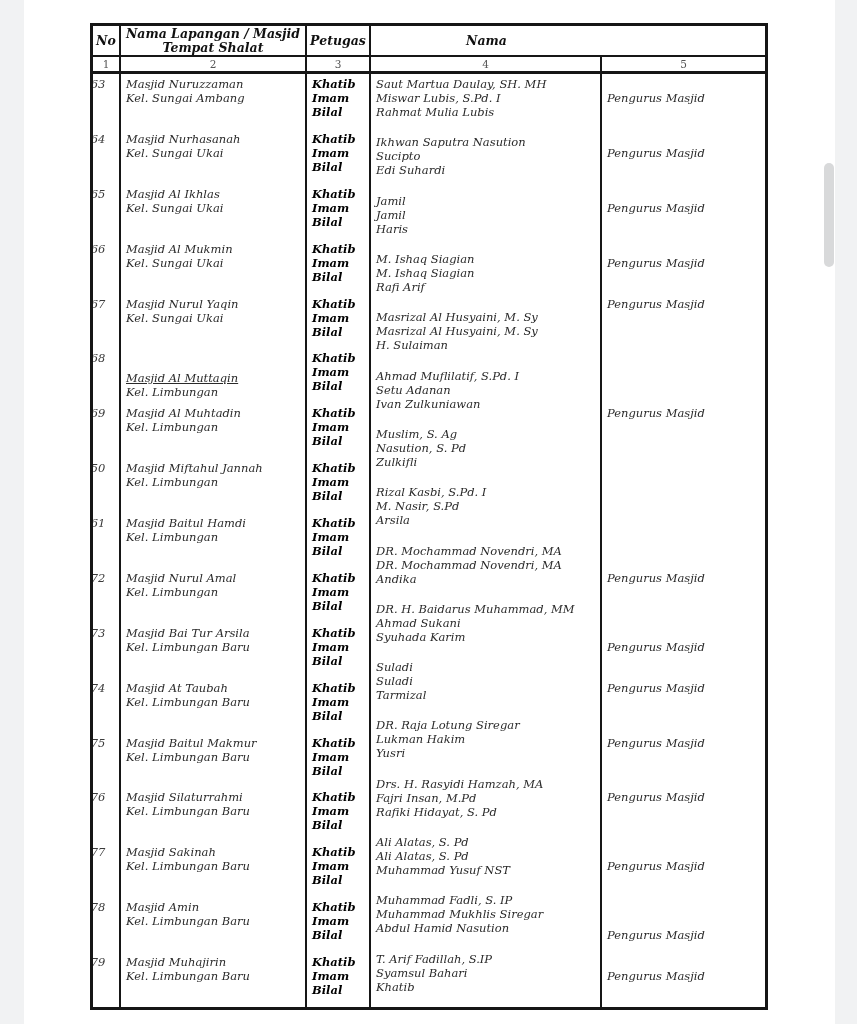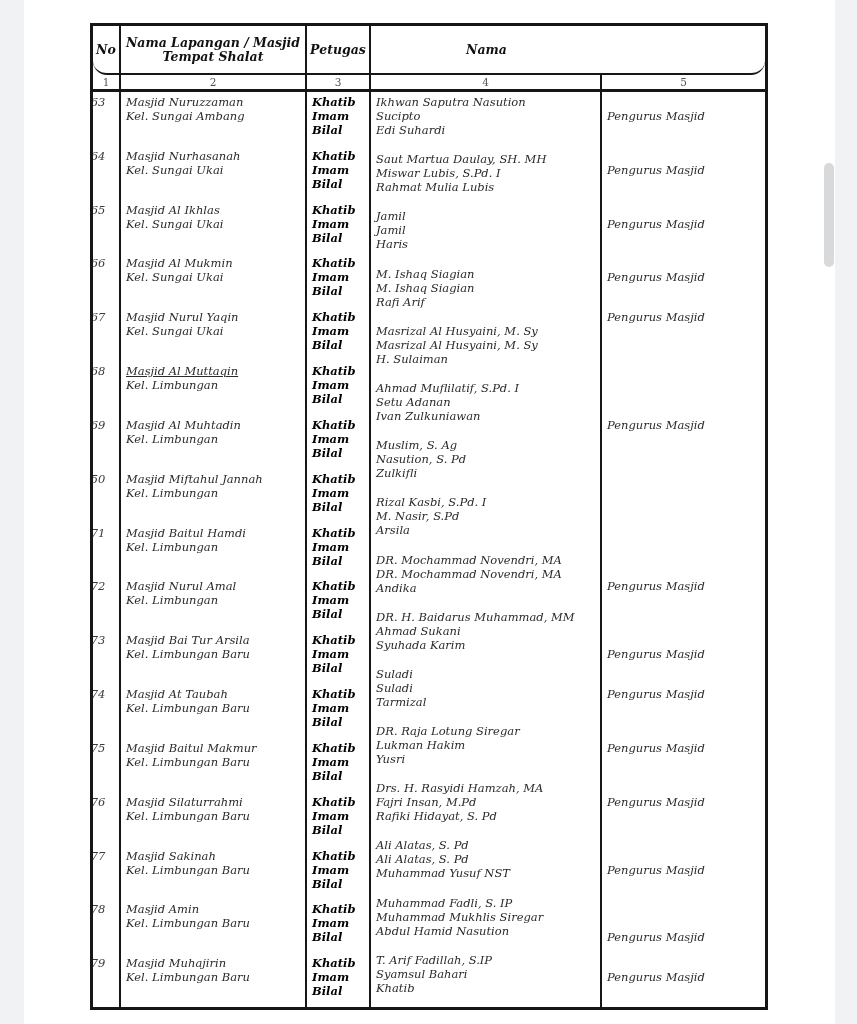--- a/index.html
+++ b/index.html
@@ -22,21 +22,21 @@
     position: absolute; left: 90px; top: 23px;
     width: 678px; height: 987px;
     border: 3px solid #161616;
     background: #fff;
     display: flex; flex-direction: column;
   }
   .grid-row {
     display: grid;
     grid-template-columns: 28px 186px 64px 231px 1fr;
   }
-  #header-main { height: 49px; border-bottom: 2px solid #161616; border-radius: 14px; }
+  #header-main { height: 31px; border-bottom: 2px solid #161616; }
   #header-main .hdr-cell {
     border-right: 2px solid #161616;
     display: flex; align-items: center; justify-content: center;
     text-align: center;
     font-weight: bold; font-style: italic;
     font-size: 12.5px; line-height: 13.5px;
     color: #111; padding: 1px 3px;
   }
   #header-main .hdr-cell:last-child { border-right: none; }
   #header-nums { height: 17px; border-bottom: 3px solid #161616; }
@@ -54,21 +54,21 @@
   .bcol:last-child { border-right: none; }
   .grp {
     flex: 1 0 0;
     display: flex; flex-direction: column; align-items: flex-start;
     padding: 3px 3px 0 5px;
     font-style: italic; font-size: 11.5px; line-height: 14px;
     color: #2a2a2a; white-space: nowrap;
   }
   .no-grp { align-items: center; padding-left: 0; padding-right: 16px; color: #3a3a3a; }
   .role-label { font-weight: bold; color: #000; }
-  .u { text-decoration: underline; }
+  .u { text-decoration: underline; margin-top: 20px; }
   .pj-label { display: block; }
 </style>
 </head>
 <body>
 
 <div class="margin-strip" id="left-strip"></div>
 <div class="margin-strip" id="right-strip"></div>
 <div id="scroll-thumb"></div>
 
 <div id="doc-table">
@@ -108,21 +108,21 @@
         <div class="grp no-grp">
           <span>68</span>
         </div>
         <div class="grp no-grp">
           <span>69</span>
         </div>
         <div class="grp no-grp">
           <span>50</span>
         </div>
         <div class="grp no-grp">
-          <span>71</span>
+          <span>61</span>
         </div>
         <div class="grp no-grp">
           <span>72</span>
         </div>
         <div class="grp no-grp">
           <span>73</span>
         </div>
         <div class="grp no-grp">
           <span>74</span>
         </div>
@@ -293,31 +293,31 @@
           <span class="role-label">Imam</span>
           <span class="role-label">Bilal</span>
         </div>
         <div class="grp">
           <span class="role-label">Khatib</span>
           <span class="role-label">Imam</span>
           <span class="role-label">Bilal</span>
         </div>
       </div>
     <div class="bcol" id="col-nama">
+        <div class="grp">
+          <span>Saut Martua Daulay, SH. MH</span>
+          <span>Miswar Lubis, S.Pd. I</span>
+          <span>Rahmat Mulia Lubis</span>
+        </div>
         <div class="grp">
           <span>Ikhwan Saputra Nasution</span>
           <span>Sucipto</span>
           <span>Edi Suhardi</span>
         </div>
         <div class="grp">
-          <span>Saut Martua Daulay, SH. MH</span>
-          <span>Miswar Lubis, S.Pd. I</span>
-          <span>Rahmat Mulia Lubis</span>
-        </div>
-        <div class="grp">
           <span>Jamil</span>
           <span>Jamil</span>
           <span>Haris</span>
         </div>
         <div class="grp">
           <span>M. Ishaq Siagian</span>
           <span>M. Ishaq Siagian</span>
           <span>Rafi Arif</span>
         </div>
         <div class="grp">

